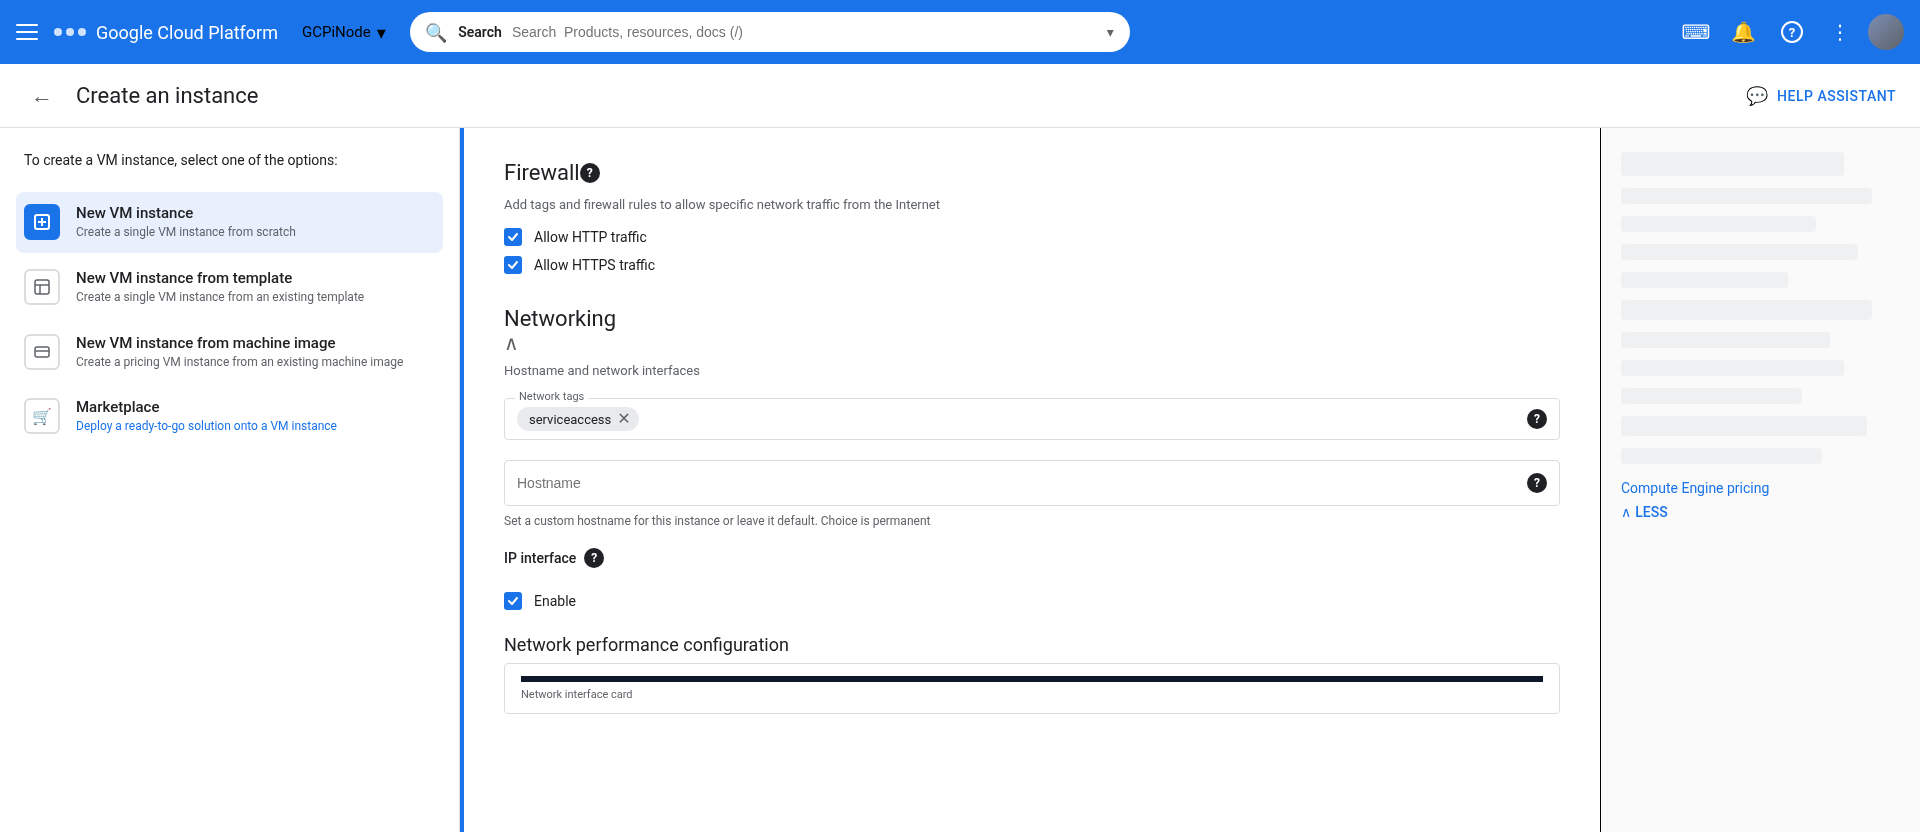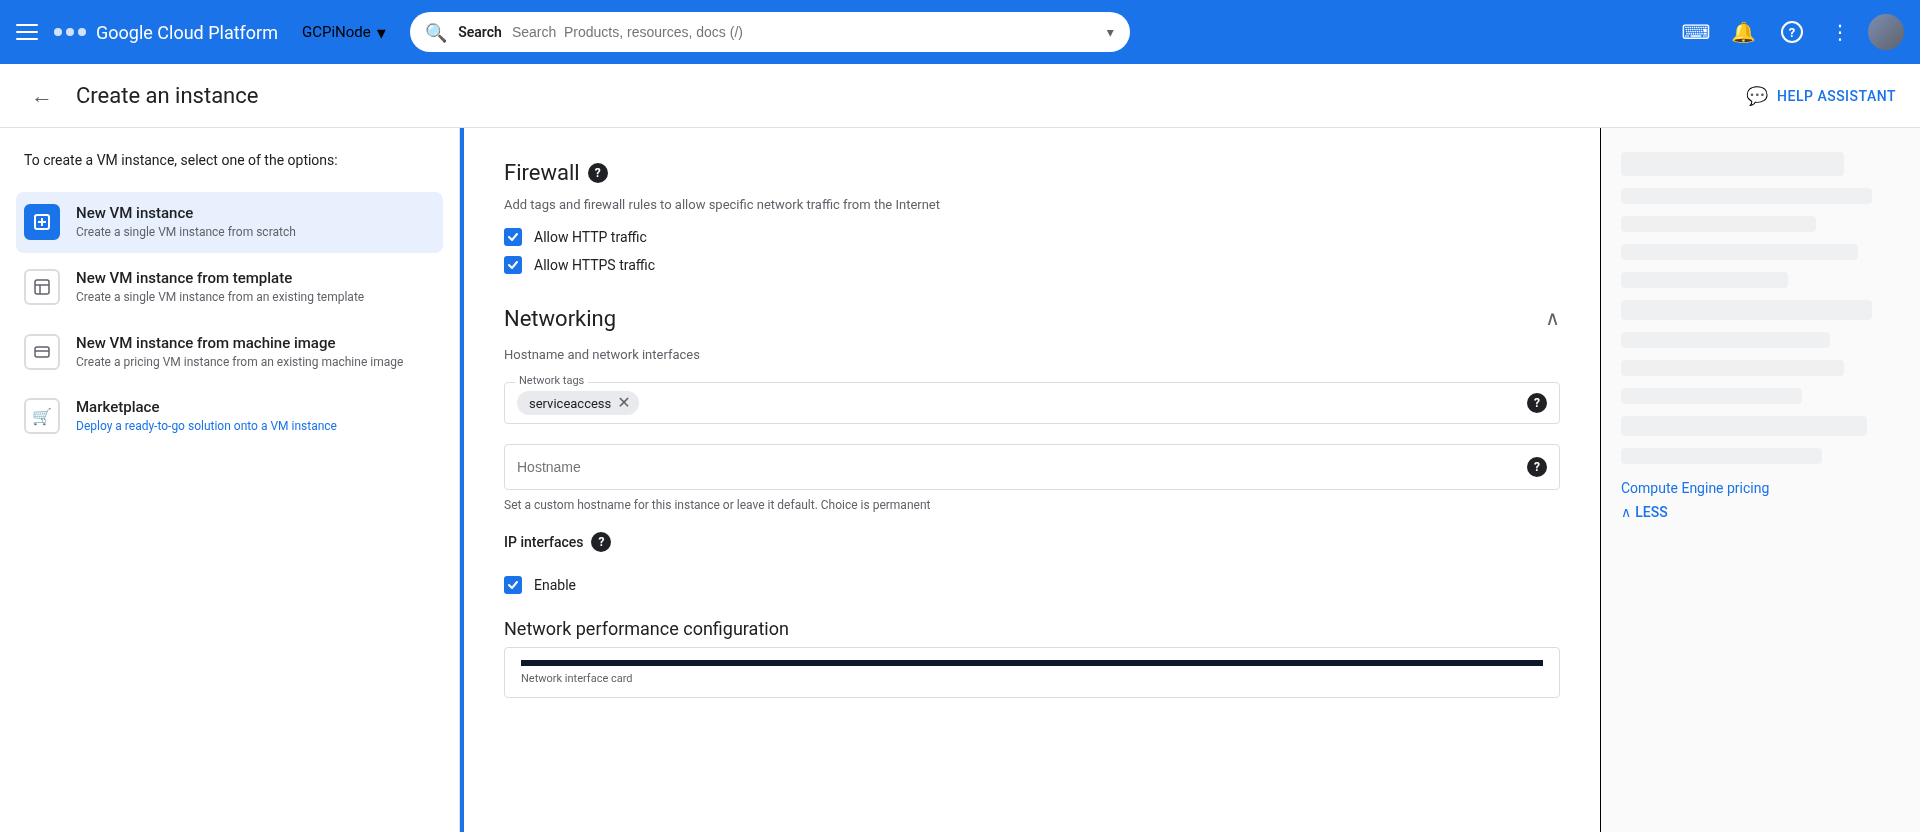--- a/index.html
+++ b/index.html
@@ -133,21 +133,21 @@
       background: #fff;
     }
 
     
     .section-title {
       font-size: 22px;
       font-weight: 400;
       color: #202124;
       display: flex;
       align-items: center;
-      gap: 8px;
+      gap: 0;
       margin-bottom: 12px;
     }
     .help-icon {
       width: 20px; height: 20px; border-radius: 50%; background: #202124; color: #fff;
       display: inline-flex; align-items: center; justify-content: center; font-size: 12px; font-weight: 700;
       cursor: pointer; flex-shrink: 0;
     }
     .section-desc {
       font-size: 13px;
       color: #5f6368;
@@ -168,21 +168,22 @@
       cursor: pointer;
     }
     .checkbox-box svg { width: 12px; height: 12px; }
     .checkbox-label { font-size: 14px; color: #202124; }
 
     
     .networking-header {
       display: flex;
       justify-content: space-between;
       margin-top: 32px;
-      margin-bottom: 16px;
+      margin-bottom: 8px;
+      flex-direction: column;
     }
     .networking-subtitle {
       font-size: 13px;
       color: #5f6368;
       margin-bottom: 20px;
     }
     .chevron-icon { font-size: 20px; color: #5f6368; cursor: pointer; }
 
     
     .field-group {
@@ -456,21 +457,21 @@
         </div>
       </div>
 
       <div class="hostname-wrapper">
         <input class="hostname-input" type="text" placeholder="Hostname" style="">
         <div class="field-help-icon">?</div>
       </div>
       <p class="hostname-hint">Set a custom hostname for this instance or leave it default. Choice is permanent</p>
 
       <div class="ip-fwd-row">
-        <span class="ip-fwd-label">IP interfaces</span>
+        <span class="ip-fwd-label">IP interface</span>
         <span class="help-icon">?</span>
       </div>
       <div class="checkbox-row" style="margin-bottom:24px;">
         <div class="checkbox-box">
           <svg viewBox="0 0 12 12" fill="none">
             <polyline points="2,6 5,9 10,3" stroke="white" stroke-width="2" stroke-linecap="round" stroke-linejoin="round"></polyline>
           </svg>
         </div>
         <span class="checkbox-label">Enable</span>
       </div>

